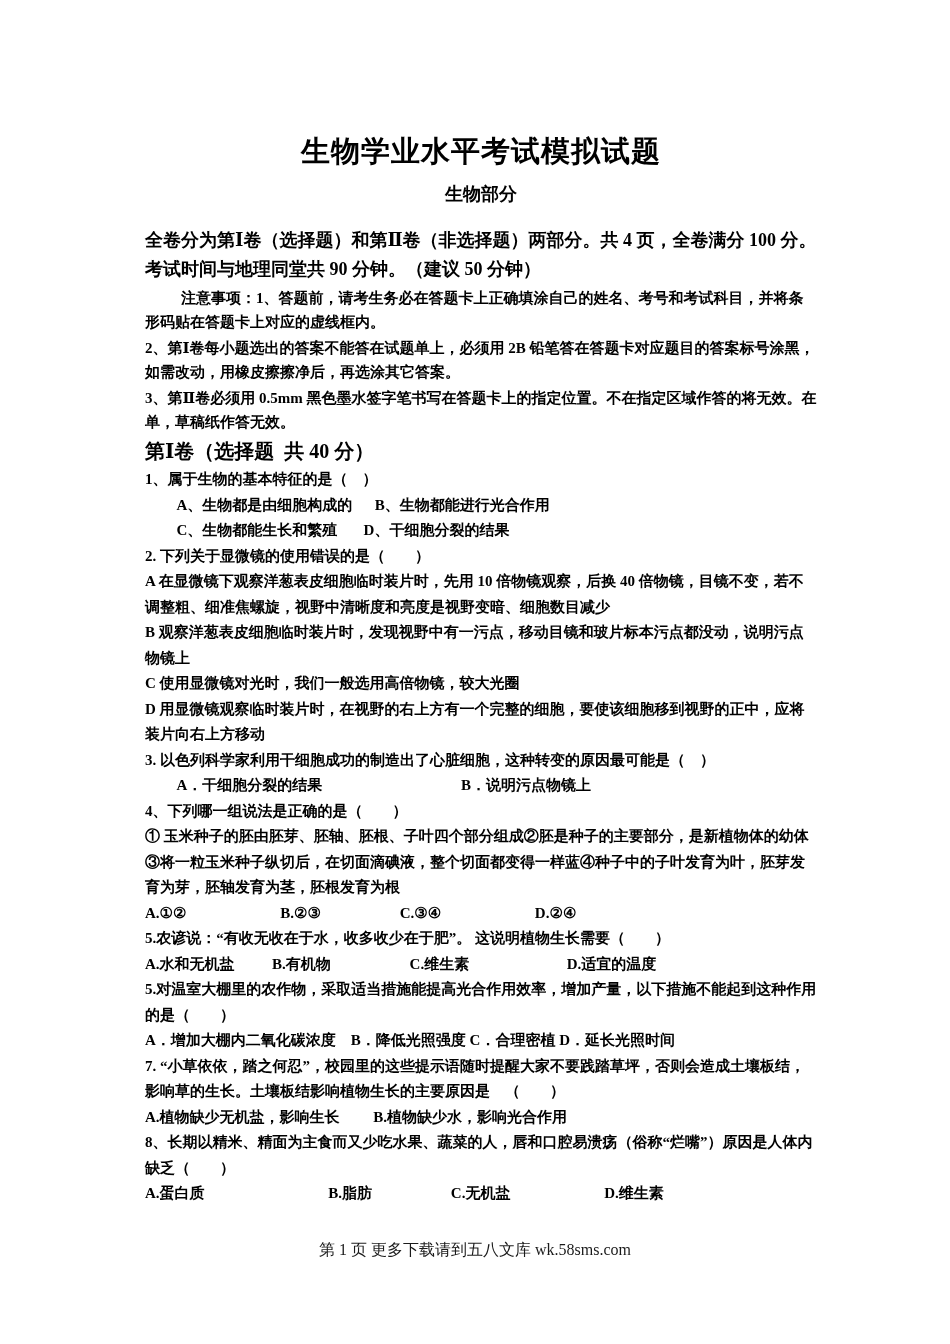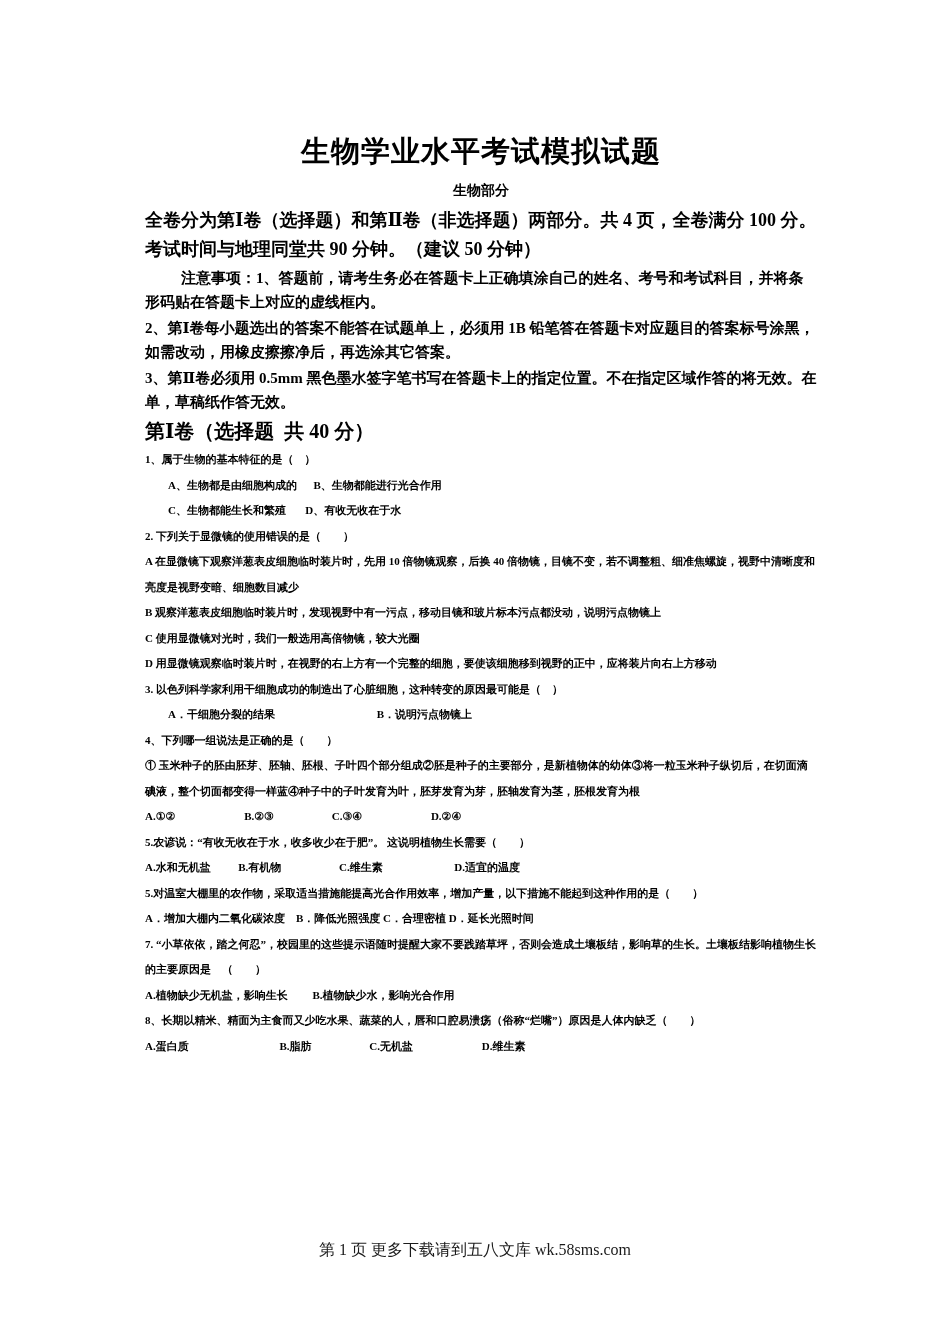--- a/index.html
+++ b/index.html
@@ -24,24 +24,24 @@
     width: 672px;
   }
   .title {
     font-size: 29px;
     font-weight: bold;
     text-align: center;
     margin: 0 0 10px 0;
     letter-spacing: 1px;
   }
   .subtitle {
-    font-size: 14px;
+    font-size: 18px;
     font-weight: bold;
     text-align: center;
-    margin: 0 0 6px 0;
+    margin: 0 0 20px 0;
   }
   .intro {
     font-size: 18px;
     font-weight: bold;
     line-height: 29px;
     margin: 0;
     white-space: pre-wrap;
   }
   .note {
     font-size: 15px;
@@ -53,21 +53,21 @@
   .note-first {
     text-indent: 2.4em;
   }
   .section-heading {
     font-size: 20px;
     font-weight: bold;
     margin: 4px 0 2px 0;
     white-space: pre-wrap;
   }
   .qline {
-    font-size: 11px;
+    font-size: 15px;
     font-weight: bold;
     line-height: 25.5px;
     margin: 0;
     white-space: pre-wrap;
   }
   .opt-indent {
     padding-left: 2.1em;
   }
   .footer {
     position: absolute;
@@ -85,29 +85,29 @@
 
 <div class="page">
   <div class="content">
 
     <h1 class="title">生物学业水平考试模拟试题</h1>
     <div class="subtitle">生物部分</div>
 
     <p class="intro">全卷分为第Ⅰ卷（选择题）和第Ⅱ卷（非选择题）两部分。共 4 页，全卷满分 100 分。考试时间与地理同堂共 90 分钟。（建议 50 分钟）</p>
 
     <p class="note note-first">注意事项：1、答题前，请考生务必在答题卡上正确填涂自己的姓名、考号和考试科目，并将条形码贴在答题卡上对应的虚线框内。</p>
-    <p class="note">2、第Ⅰ卷每小题选出的答案不能答在试题单上，必须用 1B 铅笔答在答题卡对应题目的答案标号涂黑，如需改动，用橡皮擦擦净后，再选涂其它答案。</p>
+    <p class="note">2、第Ⅰ卷每小题选出的答案不能答在试题单上，必须用 2B 铅笔答在答题卡对应题目的答案标号涂黑，如需改动，用橡皮擦擦净后，再选涂其它答案。</p>
     <p class="note">3、第Ⅱ卷必须用 0.5mm 黑色墨水签字笔书写在答题卡上的指定位置。不在指定区域作答的将无效。在 单，草稿纸作答无效。</p>
 
     <div class="section-heading">第Ⅰ卷（选择题  共 40 分）</div>
 
     <div>
       <p class="qline">1、属于生物的基本特征的是（　）</p>
       <p class="qline opt-indent">A、生物都是由细胞构成的　  B、生物都能进行光合作用</p>
-      <p class="qline opt-indent">C、生物都能生长和繁殖　   D、有收无收在于水</p>
+      <p class="qline opt-indent">C、生物都能生长和繁殖　   D、干细胞分裂的结果</p>
     </div>
 
     <div>
       <p class="qline">2. 下列关于显微镜的使用错误的是（　　）</p>
       <p class="qline">A 在显微镜下观察洋葱表皮细胞临时装片时，先用 10 倍物镜观察，后换 40 倍物镜，目镜不变，若不调整粗、细准焦螺旋，视野中清晰度和亮度是视野变暗、细胞数目减少</p>
       <p class="qline">B 观察洋葱表皮细胞临时装片时，发现视野中有一污点，移动目镜和玻片标本污点都没动，说明污点物镜上</p>
       <p class="qline">C 使用显微镜对光时，我们一般选用高倍物镜，较大光圈</p>
       <p class="qline">D 用显微镜观察临时装片时，在视野的右上方有一个完整的细胞，要使该细胞移到视野的正中，应将装片向右上方移动</p>
     </div>
 

